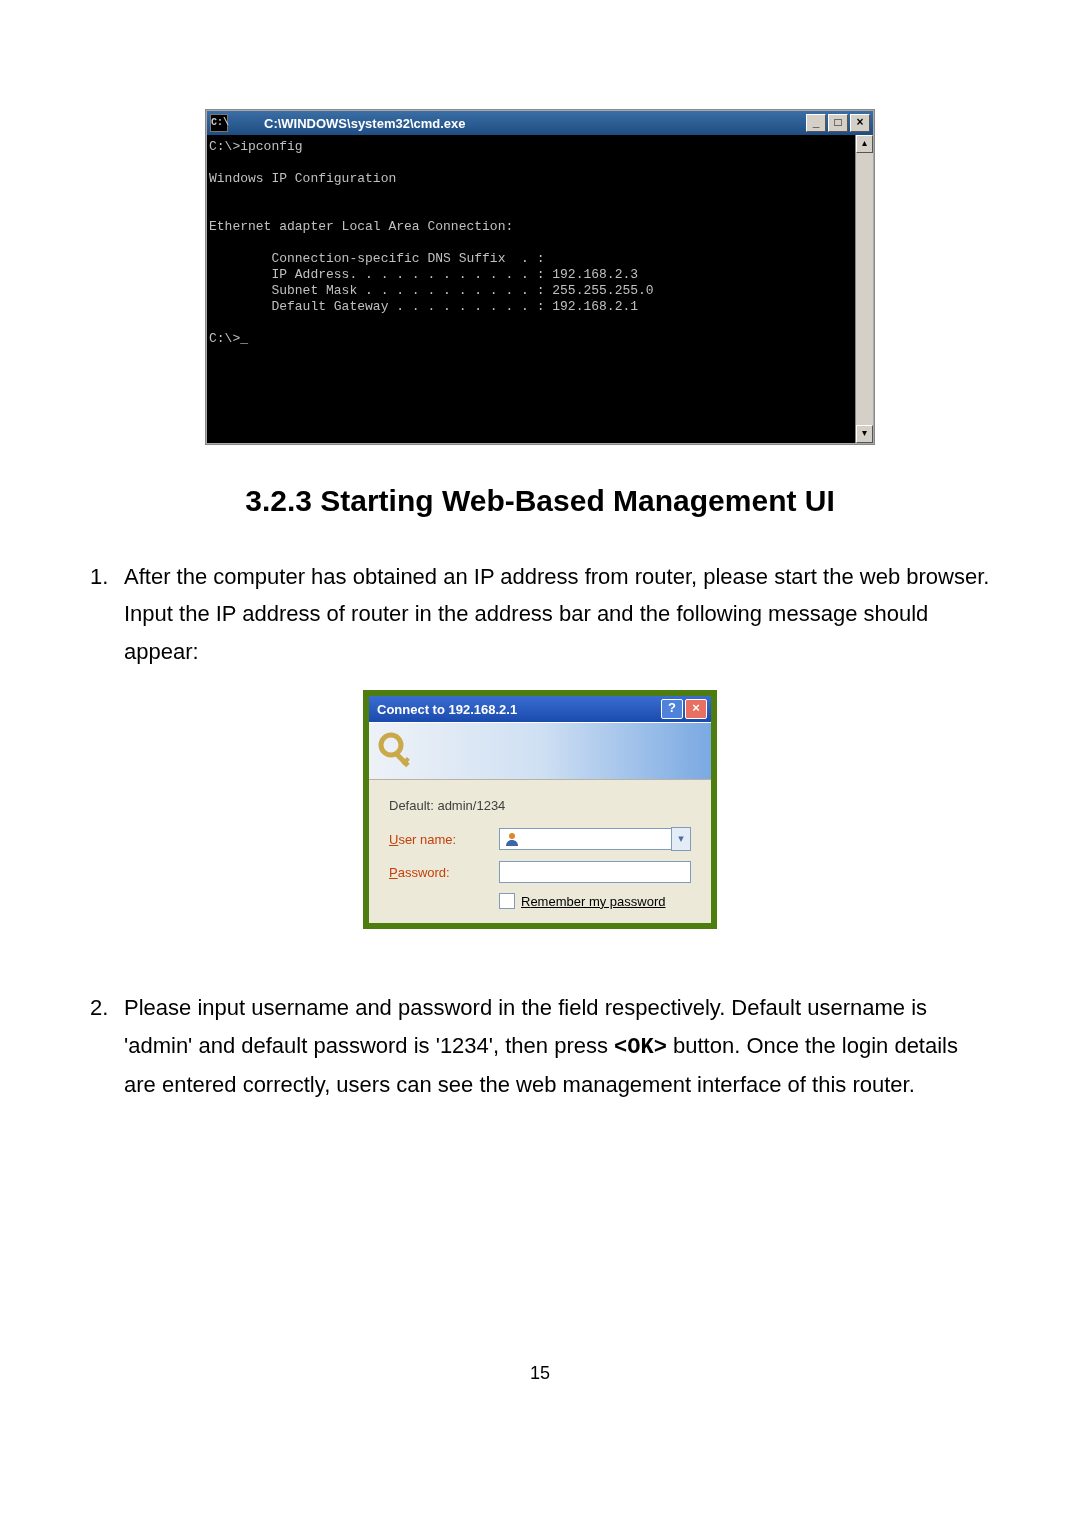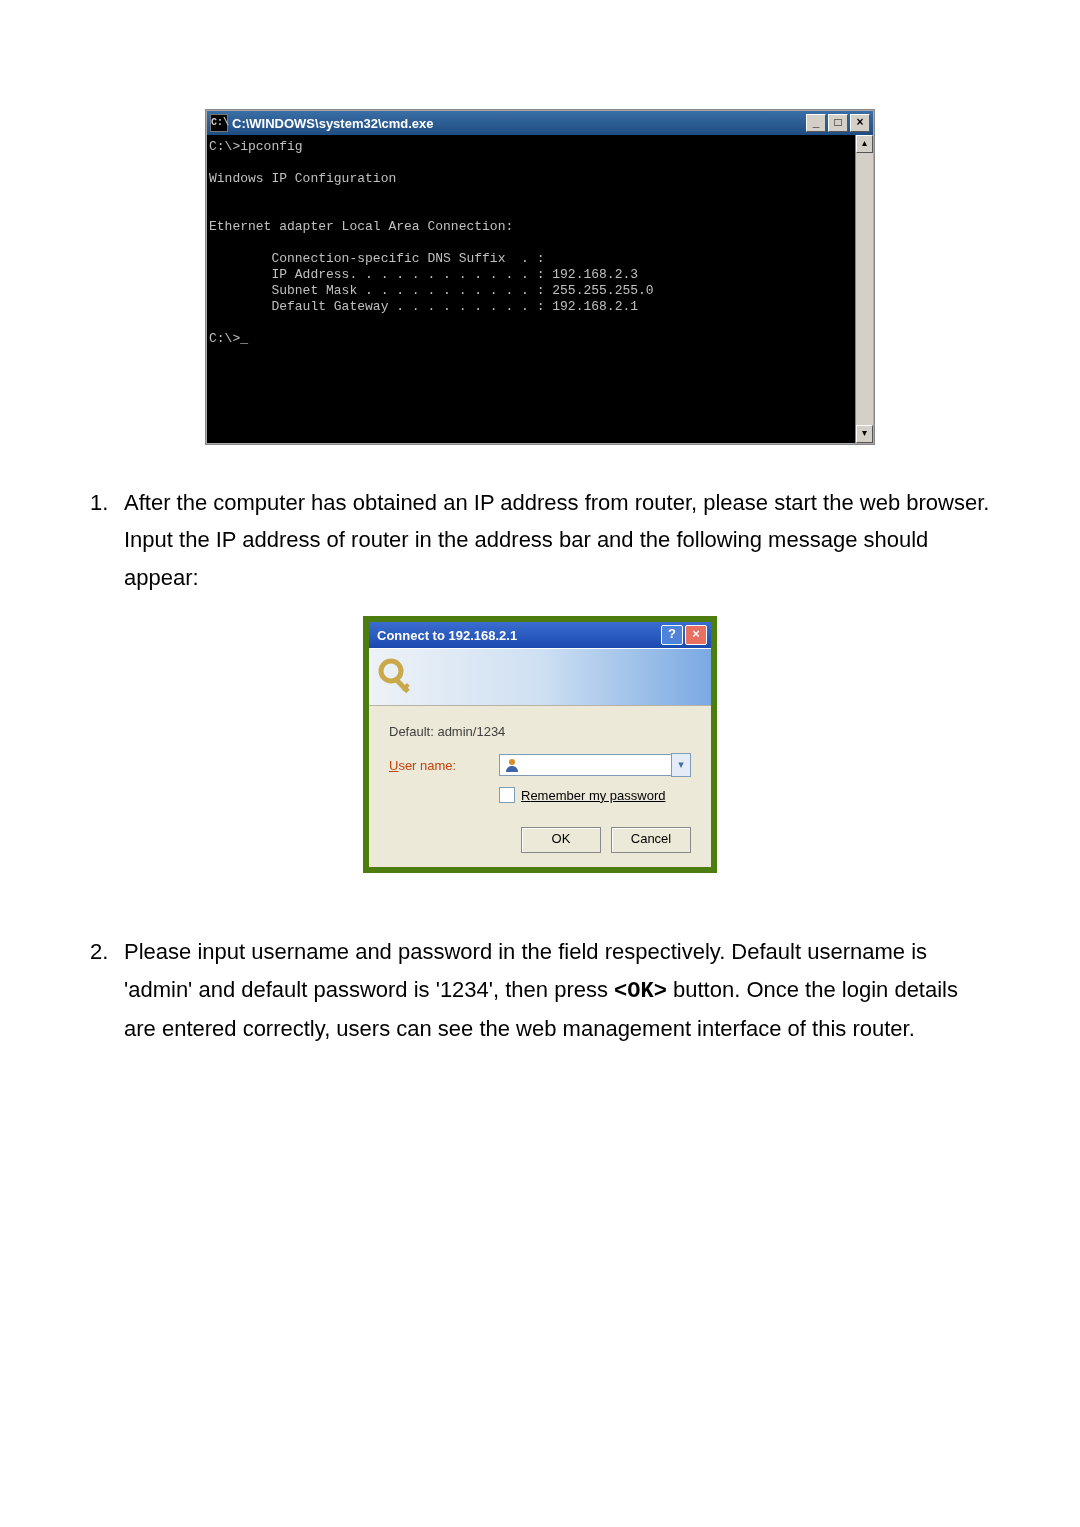--- a/index.html
+++ b/index.html
@@ -41,20 +41,21 @@
     margin-right: 4px;
     border: 1px solid #777;
   }
   .cmd-title {
     color: #fff;
     font-weight: bold;
     font-size: 13px;
     flex: 1;
     white-space: nowrap;
     overflow: hidden;
+    margin-left: 32px;
   }
   .cmd-btns { display: flex; gap: 2px; }
   .cmd-btn {
     width: 18px; height: 16px;
     background: #d4d0c8;
     border: 1px solid #fff;
     border-right-color: #555; border-bottom-color: #555;
     font: bold 12px/14px Arial;
     text-align: center;
     color: #000;
@@ -255,20 +256,21 @@
 
 C:\&gt;_</div>
       <div class="cmd-scroll">
         <div class="cmd-arrow">▴</div>
         <div class="cmd-track"></div>
         <div class="cmd-arrow">▾</div>
       </div>
     </div>
   </div>
 
+  <div class="section-heading">3.2.3  Starting Web-Based Management UI</div>
 
   <div class="num-item">
     <div class="num">1.</div>
     <div class="txt">After the computer has obtained an IP address from router, please start the web browser. Input the IP address of router in the address bar and the following message should appear:</div>
   </div>
 
   <div class="login-wrap">
     <div class="login-titlebar">
       <div class="login-title">Connect to 192.168.2.1</div>
       <div class="login-tb-btn login-tb-help">?</div>
@@ -292,34 +294,35 @@
           <span class="field-icon">
             <svg viewBox="0 0 16 16">
                 <circle cx="8" cy="5" r="3" fill="#d98b2b"></circle>
                 <path d="M2 15c0-4 3-6 6-6s6 2 6 6" fill="#3e63a8"></path>
               </svg>
           </span>
         </div>
         <div class="combo-btn">▾</div>
       </div>
 
+      <div class="login-row">
+        <div class="login-label"><span class="ul">P</span><span>assword:</span></div>
+        <div class="login-field"></div>
+      </div>
 
       <div class="chk-row">
         <div class="chk"></div>
         <div><span class="ul">R</span><span>emember my password</span></div>
       </div>
 
-      <div class="login-buttons">
-        <div class="dlg-btn">OK</div>
-        <div class="dlg-btn">Cancel</div>
-      </div>
     </div>
   </div>
 
   <div class="num-item">
     <div class="num">2.</div>
     <div class="txt">
       <span>Please input username and password in the field respectively. Default username is 'admin' and default password is '1234', then press </span><b>&lt;OK&gt;</b><span> button. Once the login details are entered correctly, users can see the web management interface of this router.</span>
     </div>
   </div>
 
+  <div class="pagenum">15</div>
 
 </div>
 
 </body></html>

